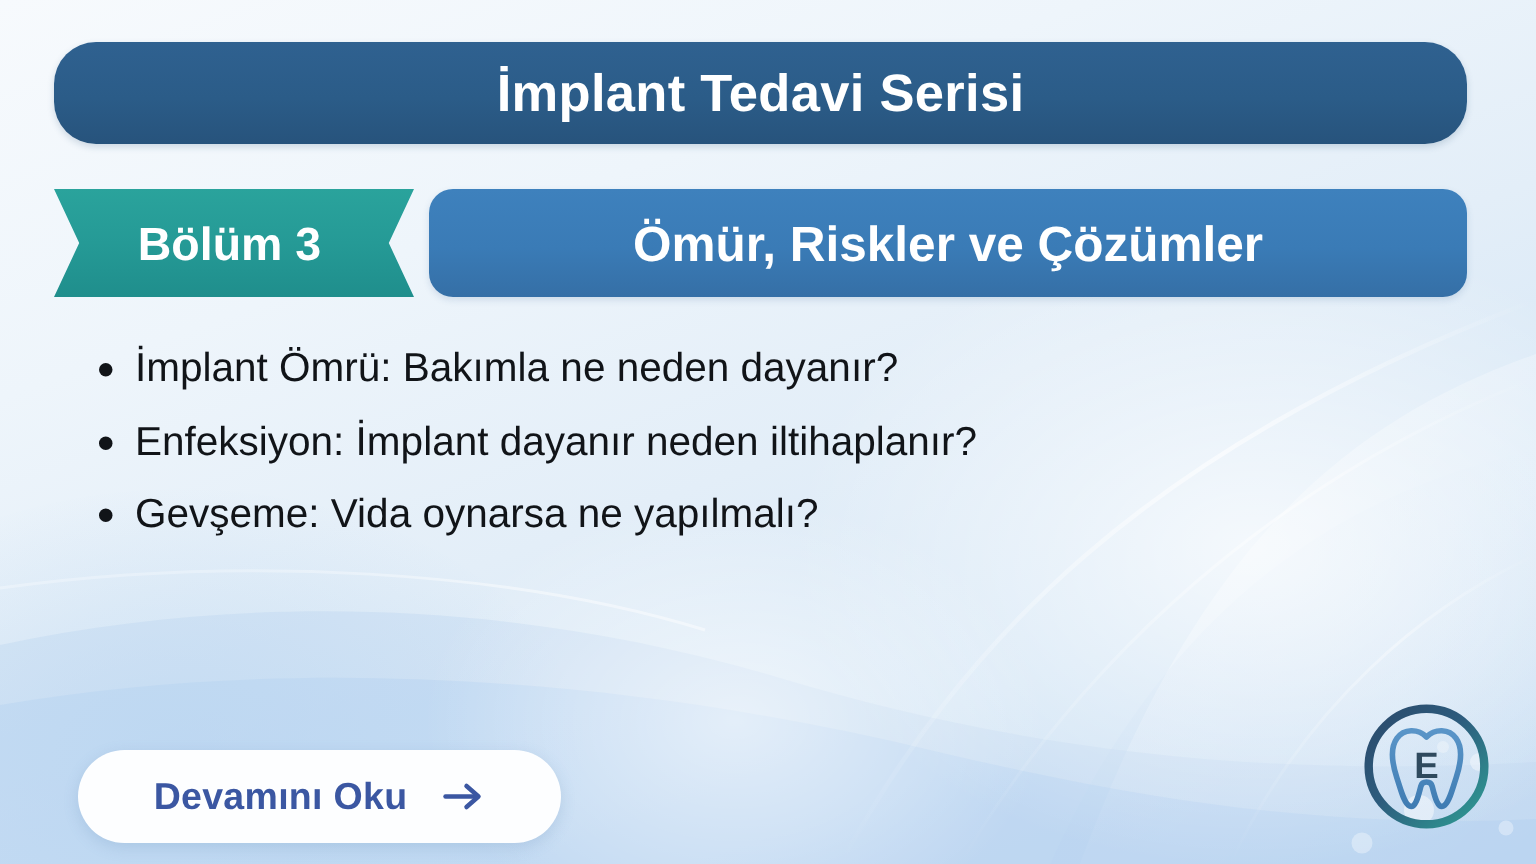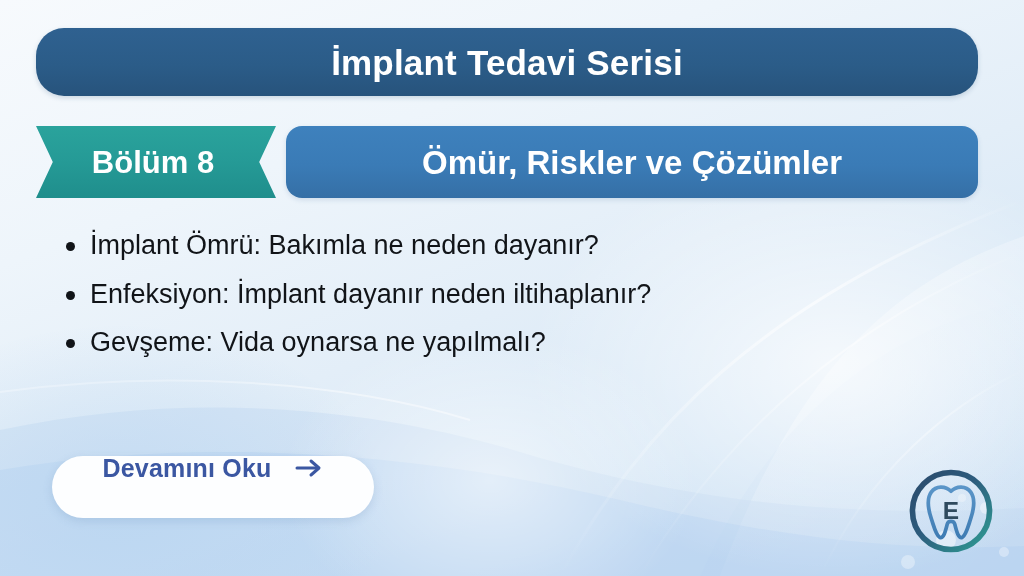--- a/index.html
+++ b/index.html
@@ -170,28 +170,28 @@
     font-weight: normal;
   }
   .bullet-rest {
     font-weight: normal;
   }
 
   
   .cta-button {
     position: absolute;
     left: 52px;
-    top: 456px;
+    top: 500px;
     width: 322px;
     height: 62px;
     background: #fdfeff;
     border: none;
     border-radius: 34px;
     display: flex;
-    align-items: flex-start;
+    align-items: center;
     justify-content: center;
     gap: 22px;
     box-shadow: 0 3px 10px rgba(90,130,175,0.20);
     cursor: pointer;
     padding: 0;
   }
   .cta-button .cta-label {
     color: #3b57a2;
     font-size: 25px;
     font-weight: bold;
@@ -256,21 +256,21 @@
   <div class="bg-glow g1"></div>
   <div class="bg-glow g2"></div>
   <div class="bg-glow g3"></div>
 
   <div class="title-bar">
     <span class="title-text">İmplant Tedavi Serisi</span>
   </div>
 
   <div class="chapter-row">
     <div class="chapter-badge">
-      <span class="badge-text">Bölüm 8</span>
+      <span class="badge-text">Bölüm 3</span>
     </div>
     <div class="chapter-bar">
       <span class="chapter-text">Ömür, Riskler ve Çözümler</span>
     </div>
   </div>
 
   <ul class="bullets">
     <li class="bullet-item">
       <span class="bullet-dot"></span>
       <span class="bullet-lead">İmplant Ömrü:</span><span class="bullet-rest"> Bakımla ne neden dayanır?</span>

